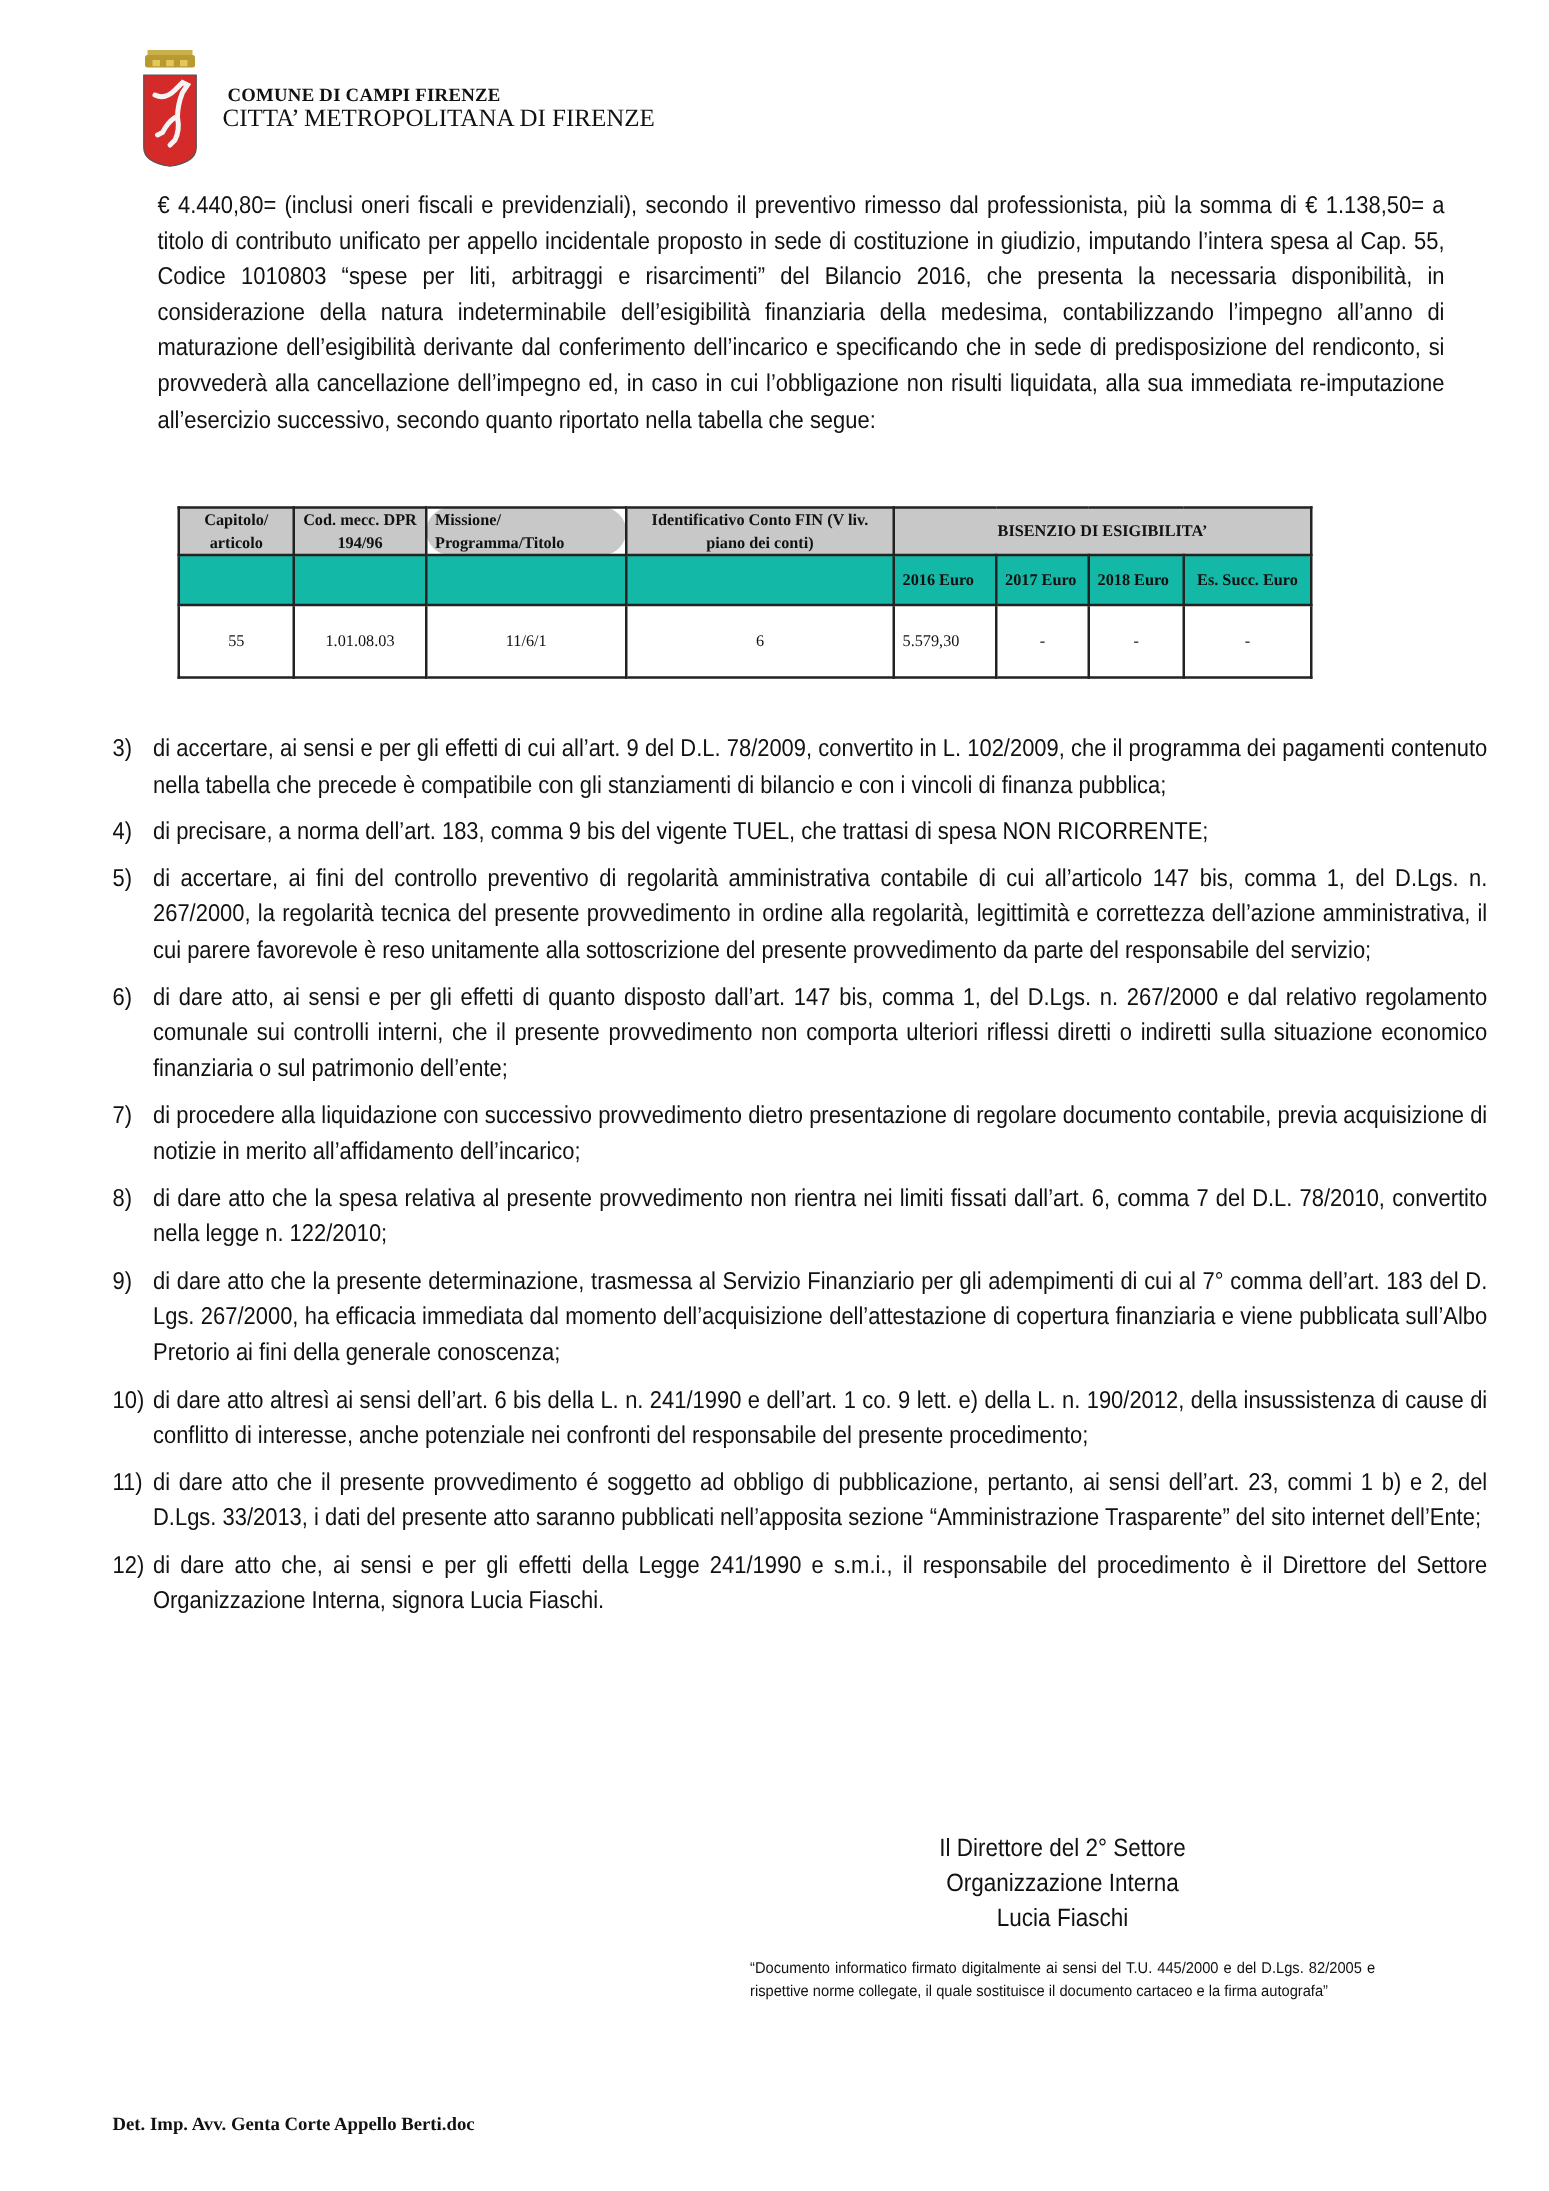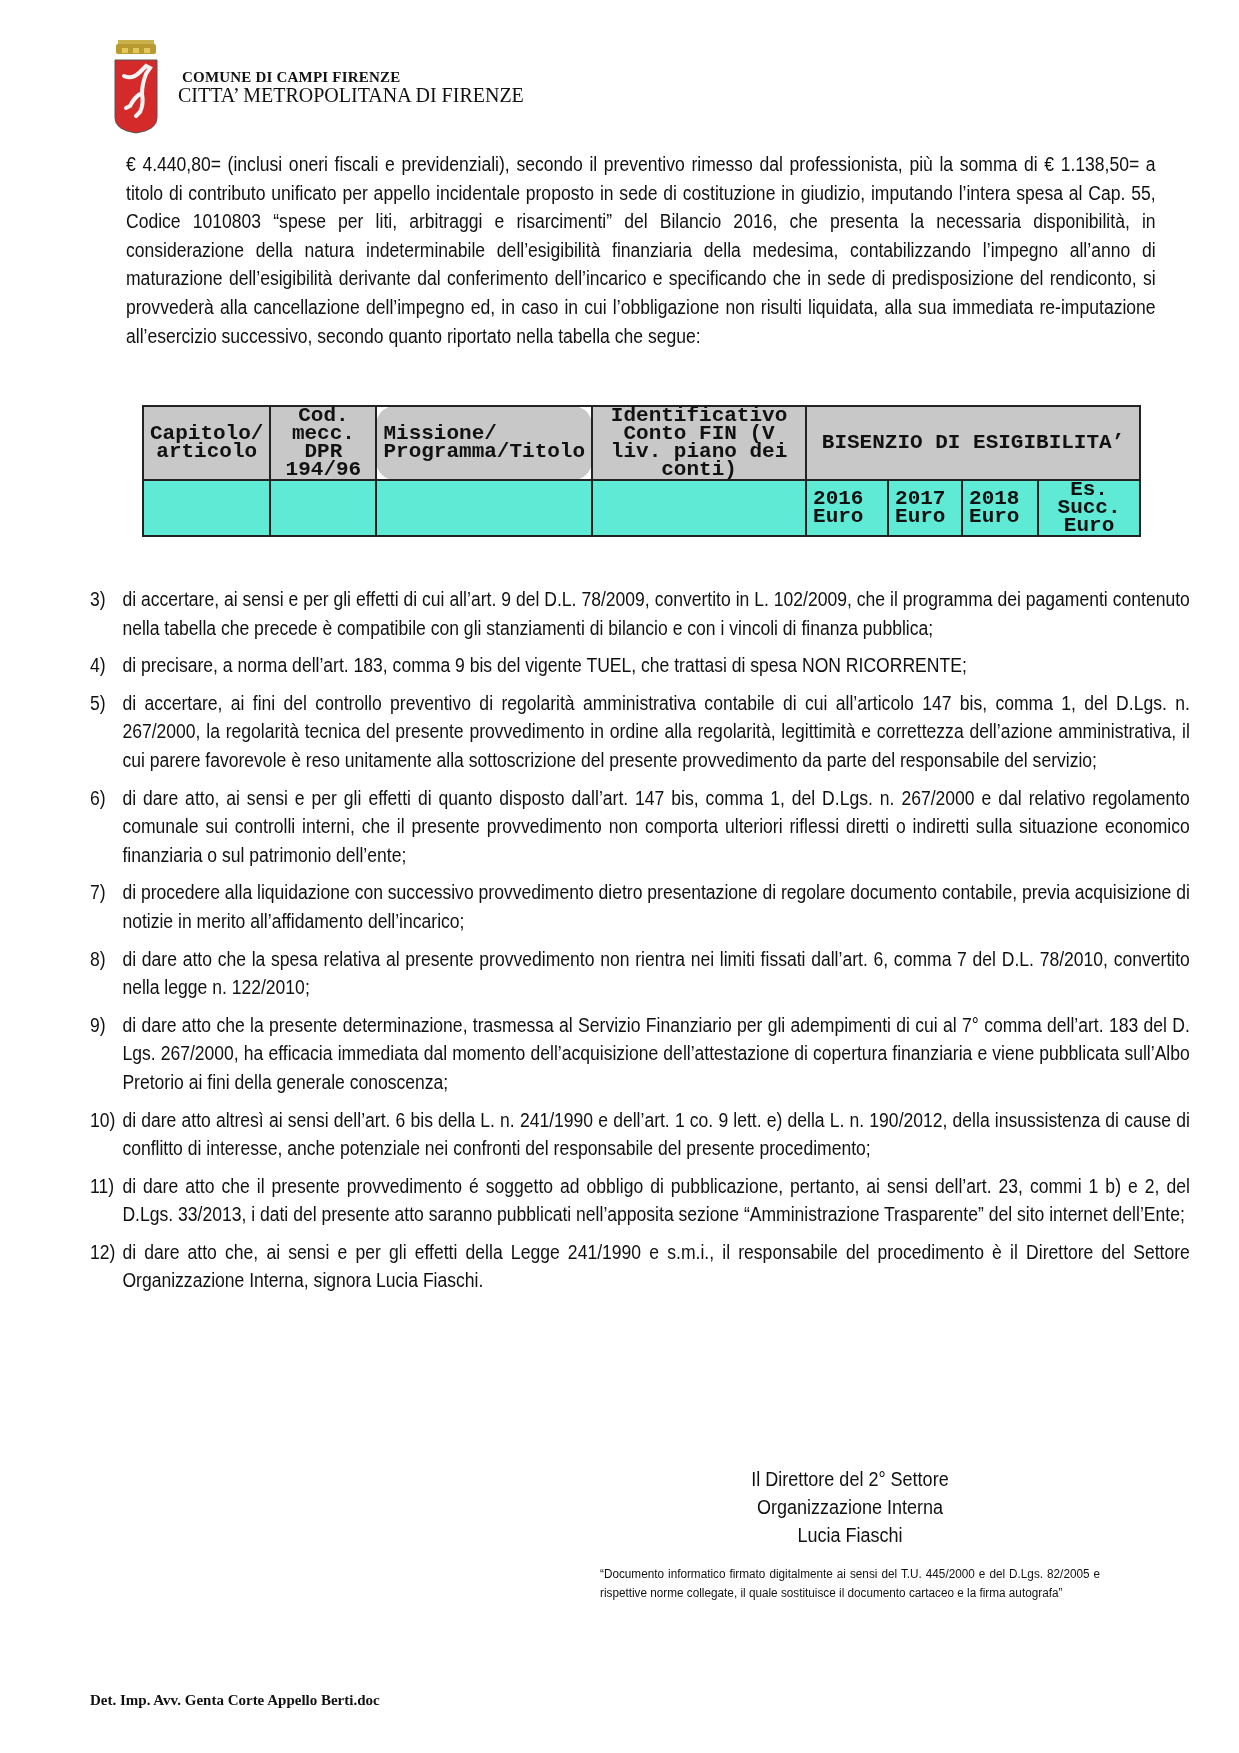--- a/index.html
+++ b/index.html
@@ -4,24 +4,24 @@
   <style>
     html, body { margin: 0; padding: 0; background: #ffffff; }
     body { width: 1239px; height: 1753px; position: relative; overflow: hidden; color: #111; }
     .header { position: absolute; left: 112px; top: 38px; height: 100px; }
     .logo { position: absolute; left: 0; top: 0; width: 48px; height: 96px; }
     .org { position: absolute; left: 70px; top: 30px; white-space: nowrap; font-family: "Liberation Serif", serif; }
     .org .l1 { font-size: 15px; font-weight: bold; letter-spacing: 0.2px; line-height: 18px; }
     .org .l2 { font-size: 20px; line-height: 18px; margin-left: -4px; }
     .body-text { font-family: "Liberation Sans", sans-serif; font-size: 19.5px; line-height: 28.6px; text-align: justify; transform-origin: left top; }
     .intro { position: absolute; left: 126px; top: 150px; width: 1030px; transform: scaleX(0.9); width: 1144px; }
-    .tbl { position: absolute; left: 142px; top: 405px; border-collapse: collapse; font-family: Liberation Mono, monospace; font-size: 21px; }
+    .tbl { position: absolute; left: 142px; top: 405px; border-collapse: collapse; font-family: Liberation Serif, serif; font-size: 13px; }
     .tbl td { border: 2px solid #222; padding: 0 6px; vertical-align: middle; line-height: 18px; }
     .tbl .hd td { background: #c8c8c8; font-weight: bold; }
-    .tbl .sub td { background: #5eead4; font-weight: bold; height: 38px; }
+    .tbl .sub td { background: #14b8a6; font-weight: bold; height: 38px; }
     .tbl .row td { height: 56px; background: #fff; }
     .c { text-align: center; }
     .list { position: absolute; left: 90px; top: 585px; width: 1067px; }
     .item { position: relative; padding-left: 36px; margin-bottom: 9px; }
     .item .num { position: absolute; left: 0; top: 0; }
     .item .txt { display: block; }
     .sig { position: absolute; left: 700px; top: 1465px; width: 300px; text-align: center; font-family: "Liberation Sans", sans-serif; font-size: 20px; line-height: 28px; transform: scaleX(0.9); transform-origin: center top; }
     .note { position: absolute; left: 600px; top: 1565px; width: 532px; font-family: "Liberation Sans", sans-serif; font-size: 12.5px; line-height: 19px; text-align: justify; transform: scaleX(0.94); transform-origin: left top; }
     .footer { position: absolute; left: 90px; top: 1692px; font-family: "Liberation Serif", serif; font-size: 15px; font-weight: bold; }
   </style>
@@ -57,20 +57,30 @@
   </tr>
   <tr class="sub">
     <td></td>
     <td></td>
     <td></td>
     <td></td>
     <td style="width:68px;">2016 Euro</td>
     <td style="width:60px;margin-left:24px;">2017 Euro</td>
     <td style="width:62px;">2018 Euro</td>
     <td class="c" style="width:88px;">Es. Succ. Euro</td>
+  </tr>
+  <tr class="row">
+    <td class="c">55</td>
+    <td class="c">1.01.08.03</td>
+    <td class="c">11/6/1</td>
+    <td class="c">6</td>
+    <td>5.579,30</td>
+    <td class="c">-</td>
+    <td class="c">-</td>
+    <td class="c">-</td>
   </tr>
 </tbody>
   </table>
 
 <div class="list">
   <div class="body-text item" style="transform:scaleX(0.9);width:1186px;margin-bottom:9px;">
       <span class="num">3)</span>
       <span class="txt">di accertare, ai sensi e per gli effetti di cui all’art. 9 del D.L. 78/2009, convertito in L. 102/2009, che il programma dei pagamenti contenuto nella tabella che precede è compatibile con gli stanziamenti di bilancio e con i vincoli di finanza pubblica;</span>
     </div>
   <div class="body-text item" style="transform:scaleX(0.9);width:1186px;">

